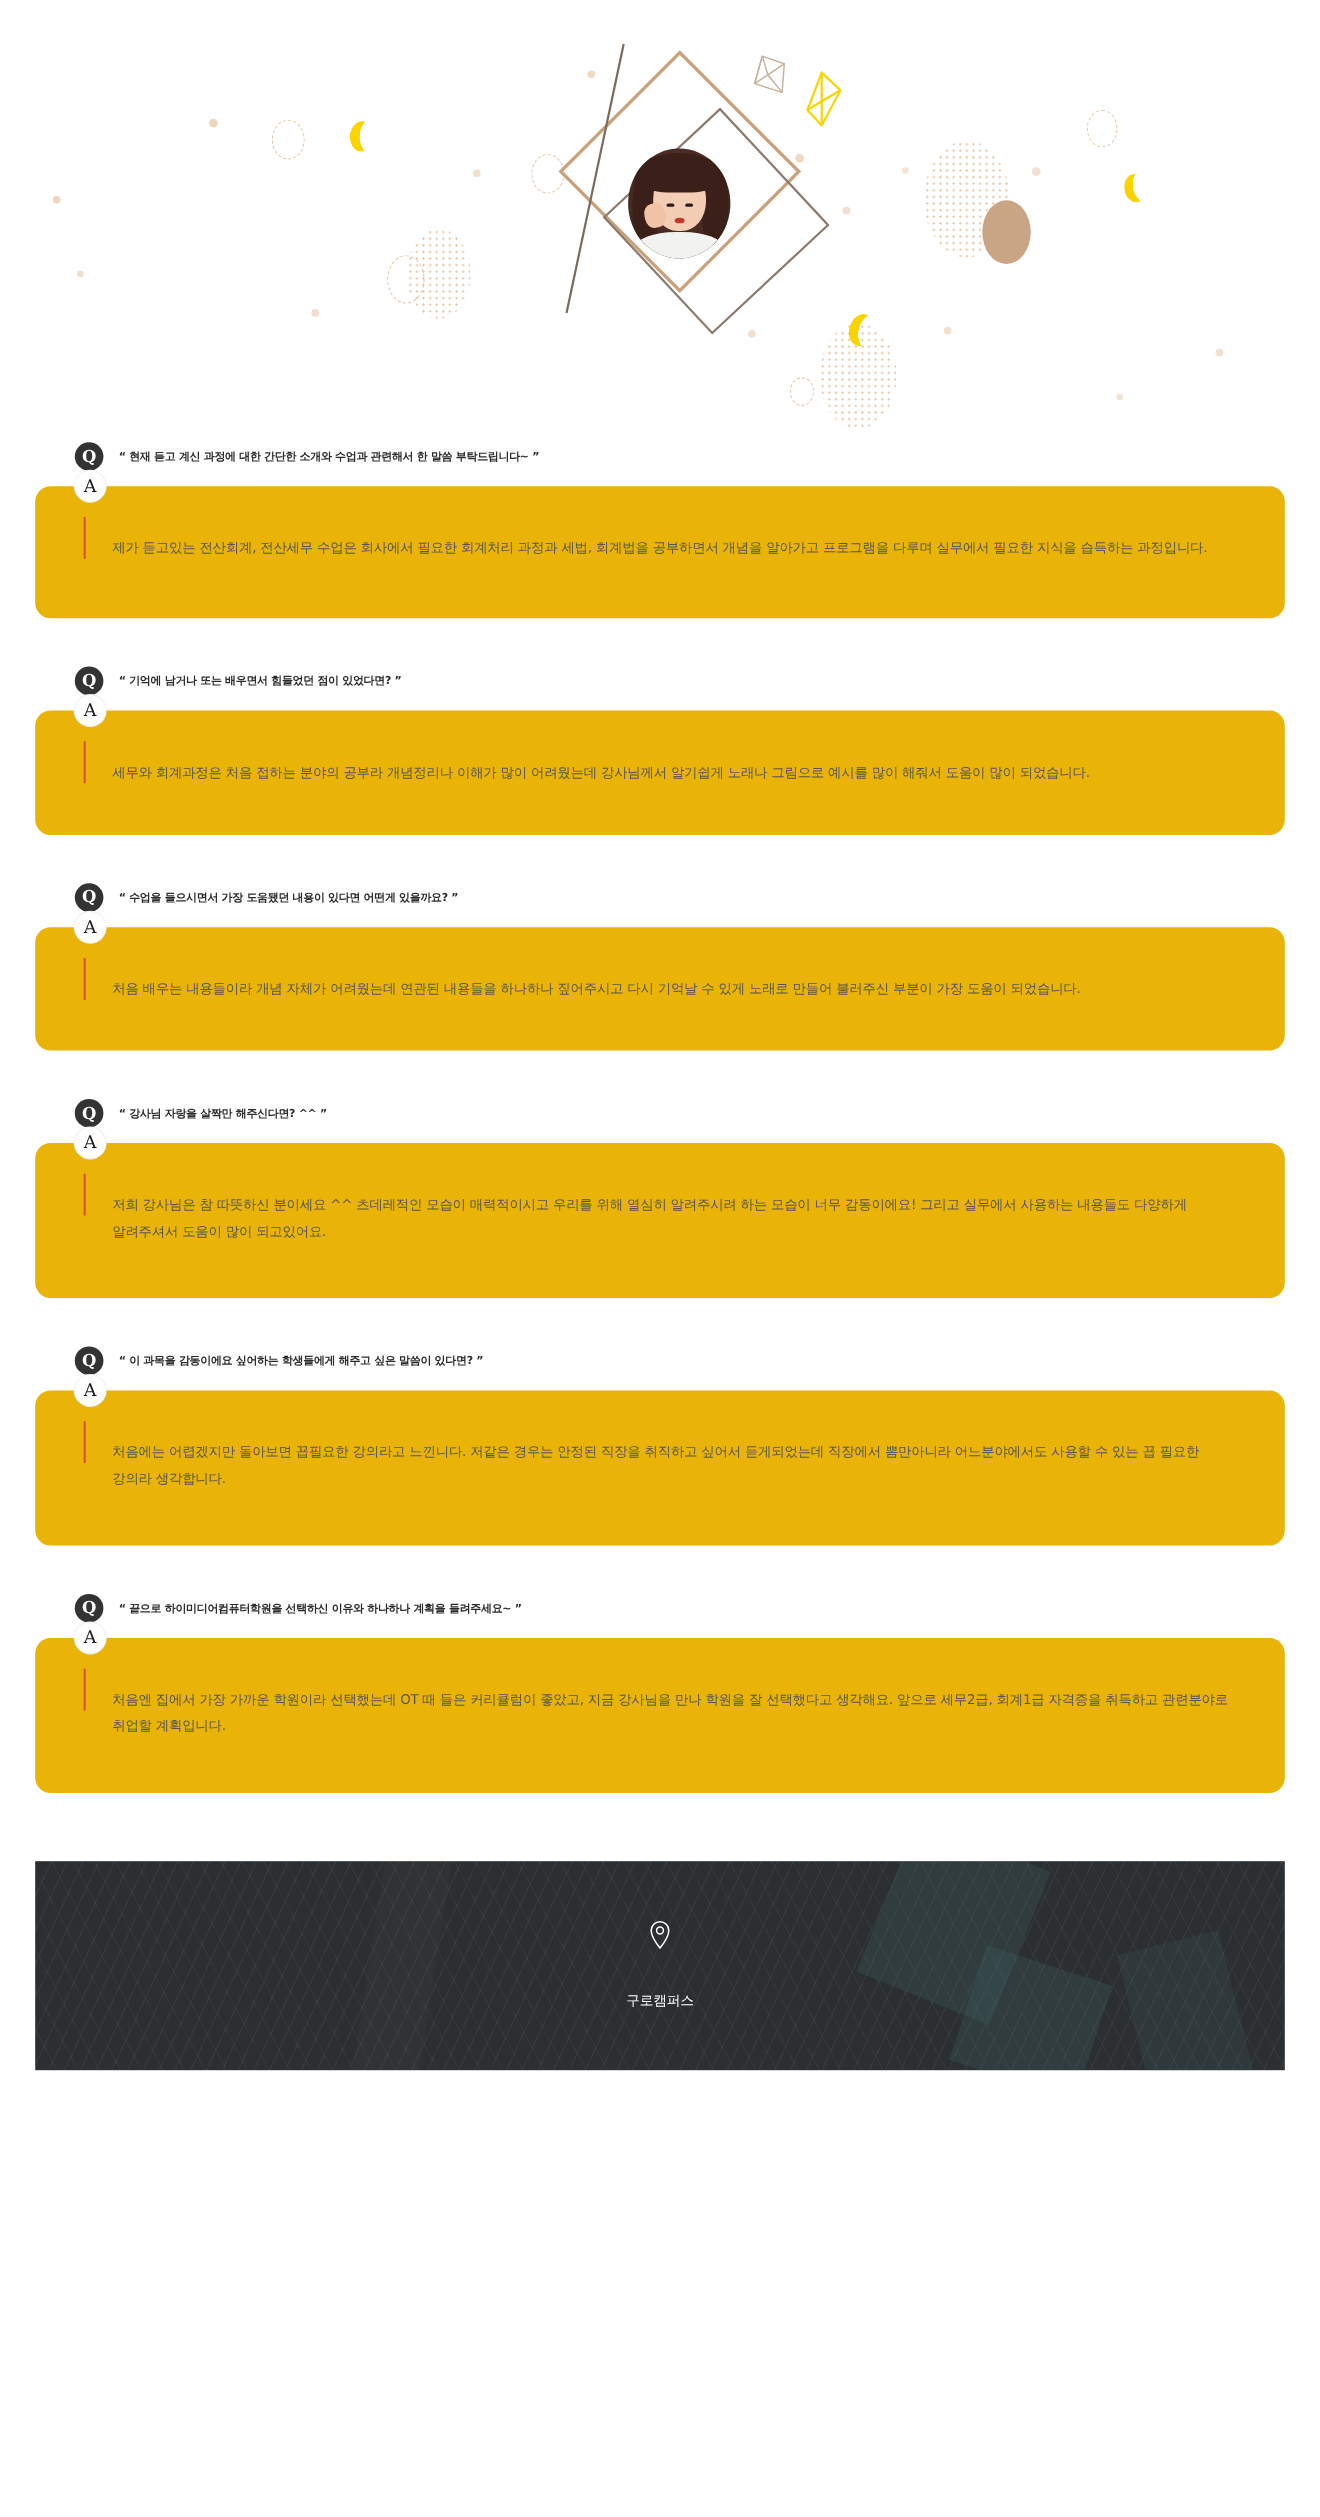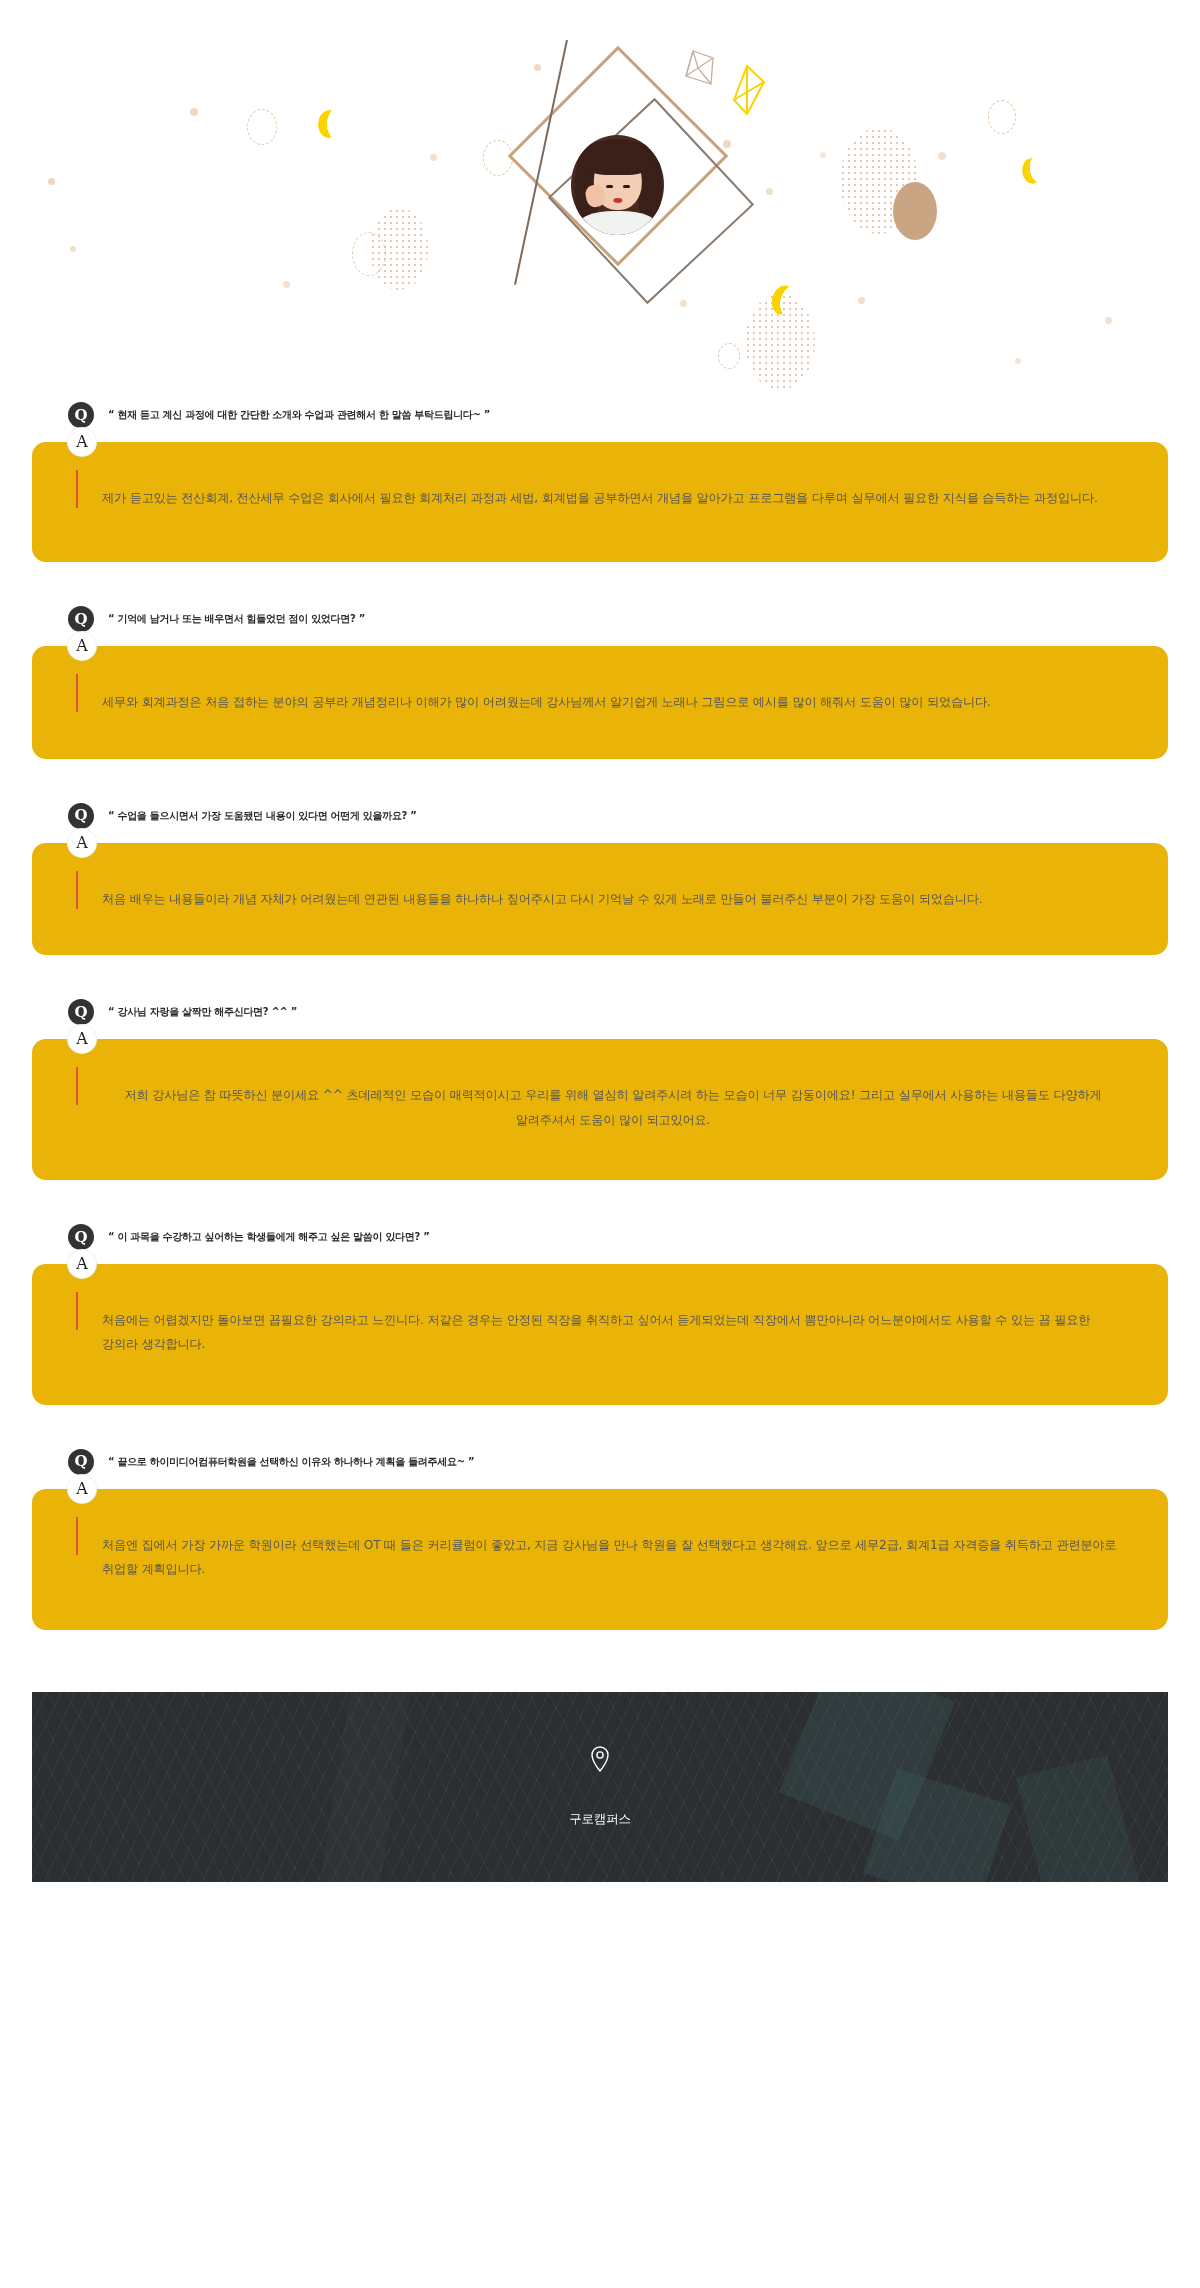--- a/index.html
+++ b/index.html
@@ -110,21 +110,21 @@
   .a-bar{position:absolute;left:0;top:-16px;width:2px;height:38px;background:#e0503a;}
   .a-text{
     font-size:12.2px;color:#555555;line-height:2.0;letter-spacing:-.2px;
     margin:0;word-break:keep-all;
   }
 
   
   .qa.h1 .a-card{padding-top:44px;padding-bottom:52px;}
   .qa.h2 .a-card{padding-top:44px;padding-bottom:44px;}
   .qa.h3 .a-card{padding-top:44px;padding-bottom:44px;}
-  .qa.h4 .a-card{padding-top:44px;padding-bottom:48px;text-align:center;}
+  .qa.h4 .a-card{padding-top:44px;padding-bottom:48px;}
   .qa.h5 .a-card{padding-top:44px;padding-bottom:48px;}
   .qa.h6 .a-card{padding-top:44px;padding-bottom:48px;}
 
   
   .footer{
     position:relative;margin:62px 32px 0 32px;height:190px;
     background:#2b2f31;overflow:hidden;
   }
   .footer-bg{position:absolute;inset:0;}
   .fb-stripes{
@@ -295,21 +295,21 @@
             <span class="a-bar"></span>
             <p class="a-text">저희 강사님은 참 따뜻하신 분이세요 ^^ 츠데레적인 모습이 매력적이시고 우리를 위해 열심히 알려주시려 하는 모습이 너무 감동이에요! 그리고 실무에서 사용하는 내용들도 다양하게 알려주셔서 도움이 많이 되고있어요.</p>
           </div>
         </div>
       </div>
     </section>
 
     <section class="qa h5">
       <div class="q-row">
         <span class="q-badge">Q</span>
-        <span class="q-text">“ 이 과목을 수강하고 싶어하는 학생들에게 해주고 싶은 말씀이 있다면? ”</span>
+        <span class="q-text">“ 이 과목을 감동이에요 싶어하는 학생들에게 해주고 싶은 말씀이 있다면? ”</span>
       </div>
       <div class="a-block">
         <span class="a-badge">A</span>
         <div class="a-card">
           <div class="a-inner">
             <span class="a-bar"></span>
             <p class="a-text">처음에는 어렵겠지만 돌아보면 꾭필요한 강의라고 느낀니다. 저같은 경우는 안정된 직장을 취직하고 싶어서 듣게되었는데 직장에서 뽐만아니라 어느분야에서도 사용할 수 있는 꾭 필요한 강의라 생각합니다.</p>
           </div>
         </div>
       </div>

